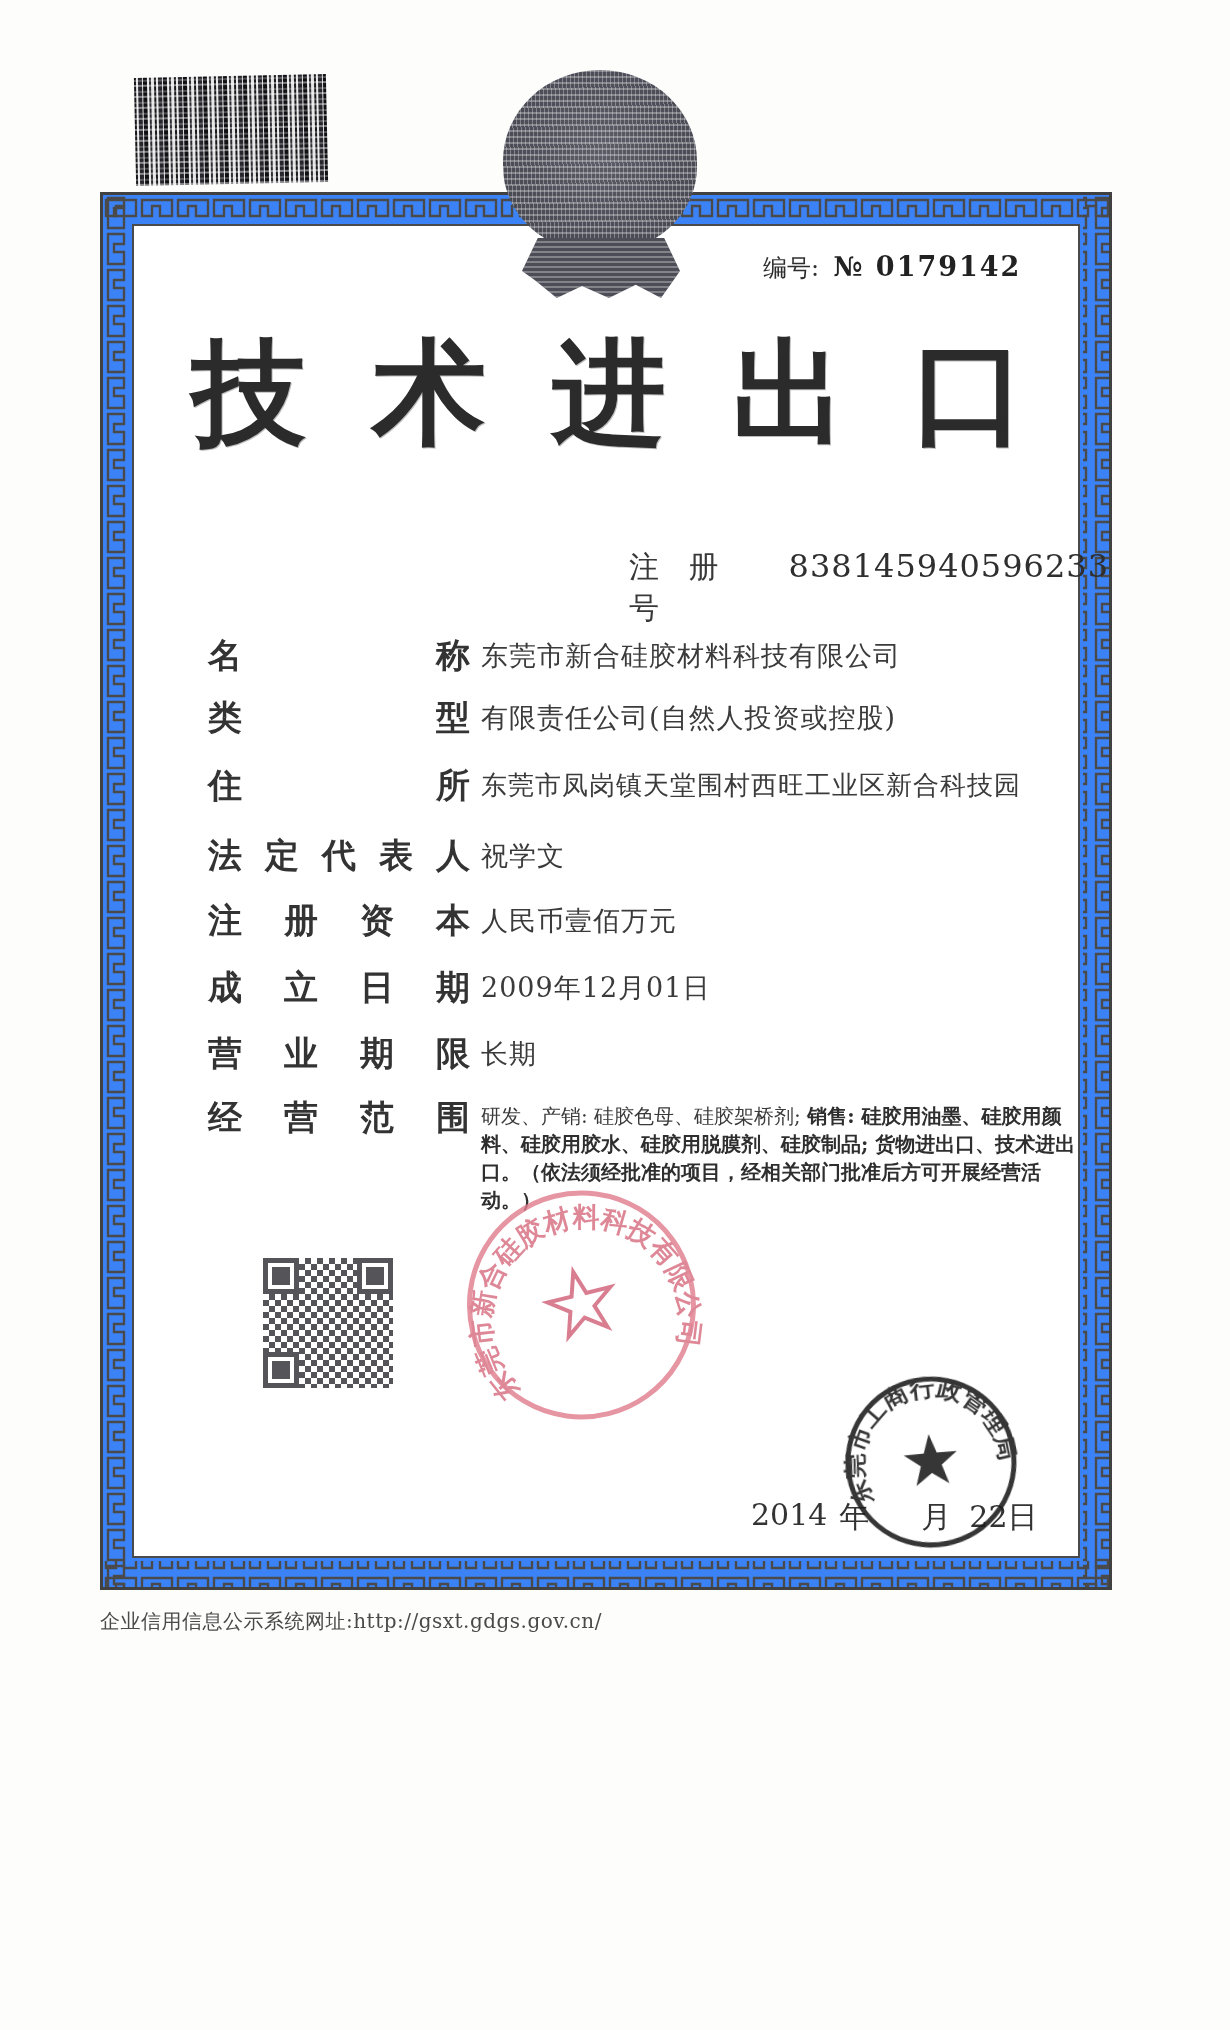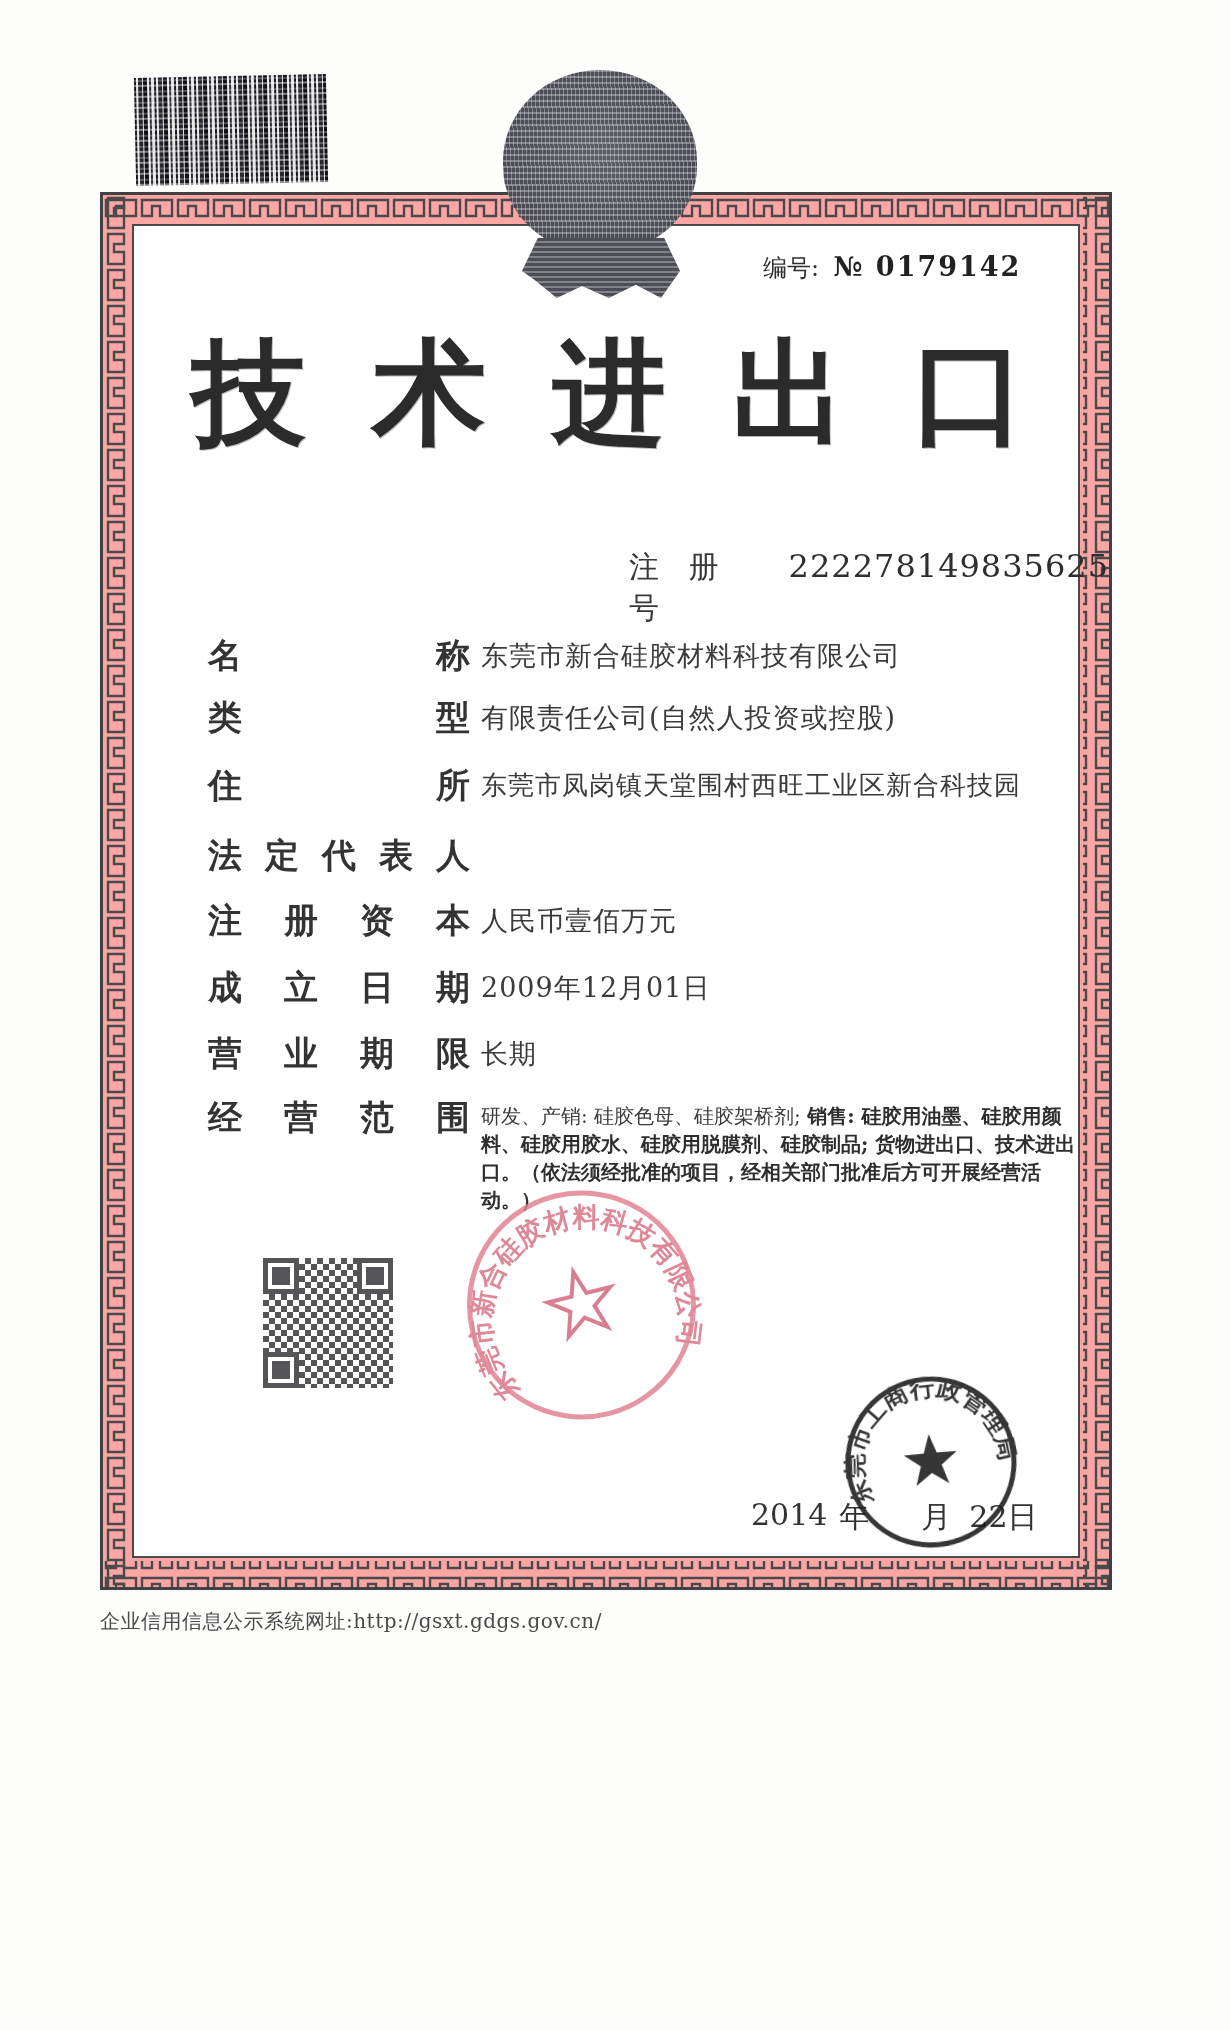--- a/index.html
+++ b/index.html
@@ -22,21 +22,21 @@
       repeating-linear-gradient(87deg, rgba(230,230,240,.35) 0 1px, rgba(0,0,0,0) 1px 4px),
       radial-gradient(circle at 50% 45%, #5d5d68 0%, #4e4e58 55%, #45454e 100%);}
   .emblem .base{width:158px;height:60px;margin:-14px auto 0;
     clip-path:polygon(10% 0,90% 0,100% 55%,88% 100%,72% 78%,55% 100%,38% 80%,22% 100%,8% 70%,0 55%);
     background:
       repeating-linear-gradient(0deg, rgba(255,255,255,.3) 0 2px, rgba(0,0,0,0) 2px 5px),
       #4d4d57;}
 
   
   .frame{position:absolute;left:100px;top:192px;width:1012px;height:1398px;z-index:1;
-         border:3px solid #414141;box-sizing:border-box;background:#fca5a5;}
+         border:3px solid #414141;box-sizing:border-box;background:#3b82f6;}
   .frame .band{position:absolute;left:0;top:0;z-index:0;}
   .frame .inner{position:absolute;inset:29px;border:2px solid #4a4a4a;background:#fff;z-index:1;}
 
   
   .serial{position:absolute;left:660px;top:56px;width:320px;z-index:2;font-size:24px;color:#2e2e2e;
           display:flex;align-items:baseline;gap:14px;}
   .serial .num{font-weight:bold;font-size:27px;letter-spacing:2px;color:#222;}
   .title{position:absolute;left:0;top:122px;width:1012px;z-index:2;text-align:center;
          font-family:"DejaVu Sans","Liberation Sans",sans-serif;font-weight:900;
          font-size:114px;letter-spacing:66px;text-indent:66px;color:#2b2b2b;
@@ -112,21 +112,21 @@
 
     <div class="serial">
       <span>编号:</span>
       <span class="num">№ 0179142</span>
     </div>
 
     <div class="title">技术进出口</div>
 
     <div class="regno">
       <span class="lab">注 册 号</span>
-      <span class="num">222278149835625</span>
+      <span class="num">838145940596233</span>
     </div>
 
     <div class="row" style="top:438px">
       <div class="f-label char-justify">
           <span>名</span>
           <span>称</span>
         </div>
       <div class="f-value">东莞市新合硅胶材料科技有限公司</div>
     </div>
 
@@ -147,20 +147,21 @@
     </div>
 
     <div class="row" style="top:638px">
       <div class="f-label char-justify">
           <span>法</span>
           <span>定</span>
           <span>代</span>
           <span>表</span>
           <span>人</span>
         </div>
+      <div class="f-value">祝学文</div>
     </div>
 
     <div class="row" style="top:703px">
       <div class="f-label char-justify">
           <span>注</span>
           <span>册</span>
           <span>资</span>
           <span>本</span>
         </div>
       <div class="f-value">人民币壹佰万元</div>

